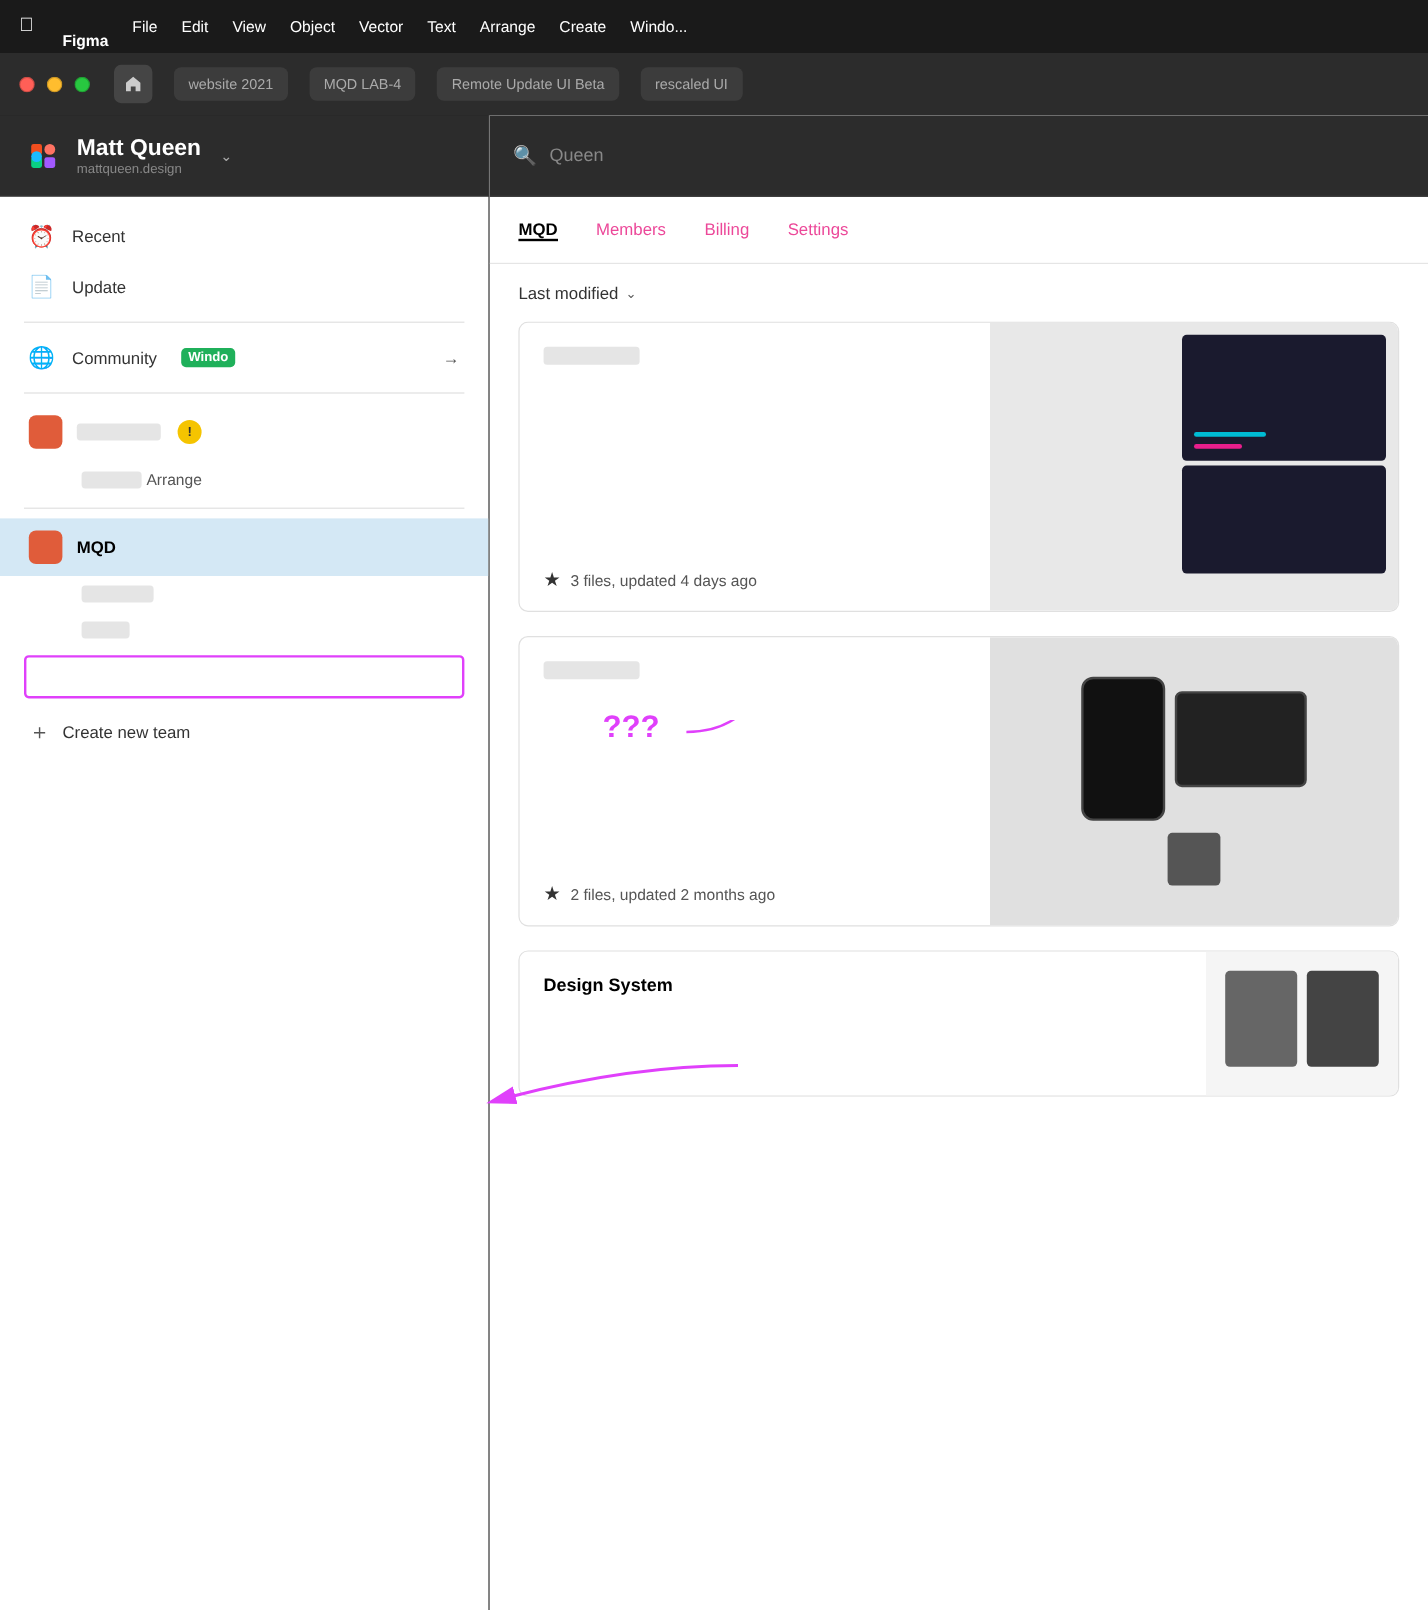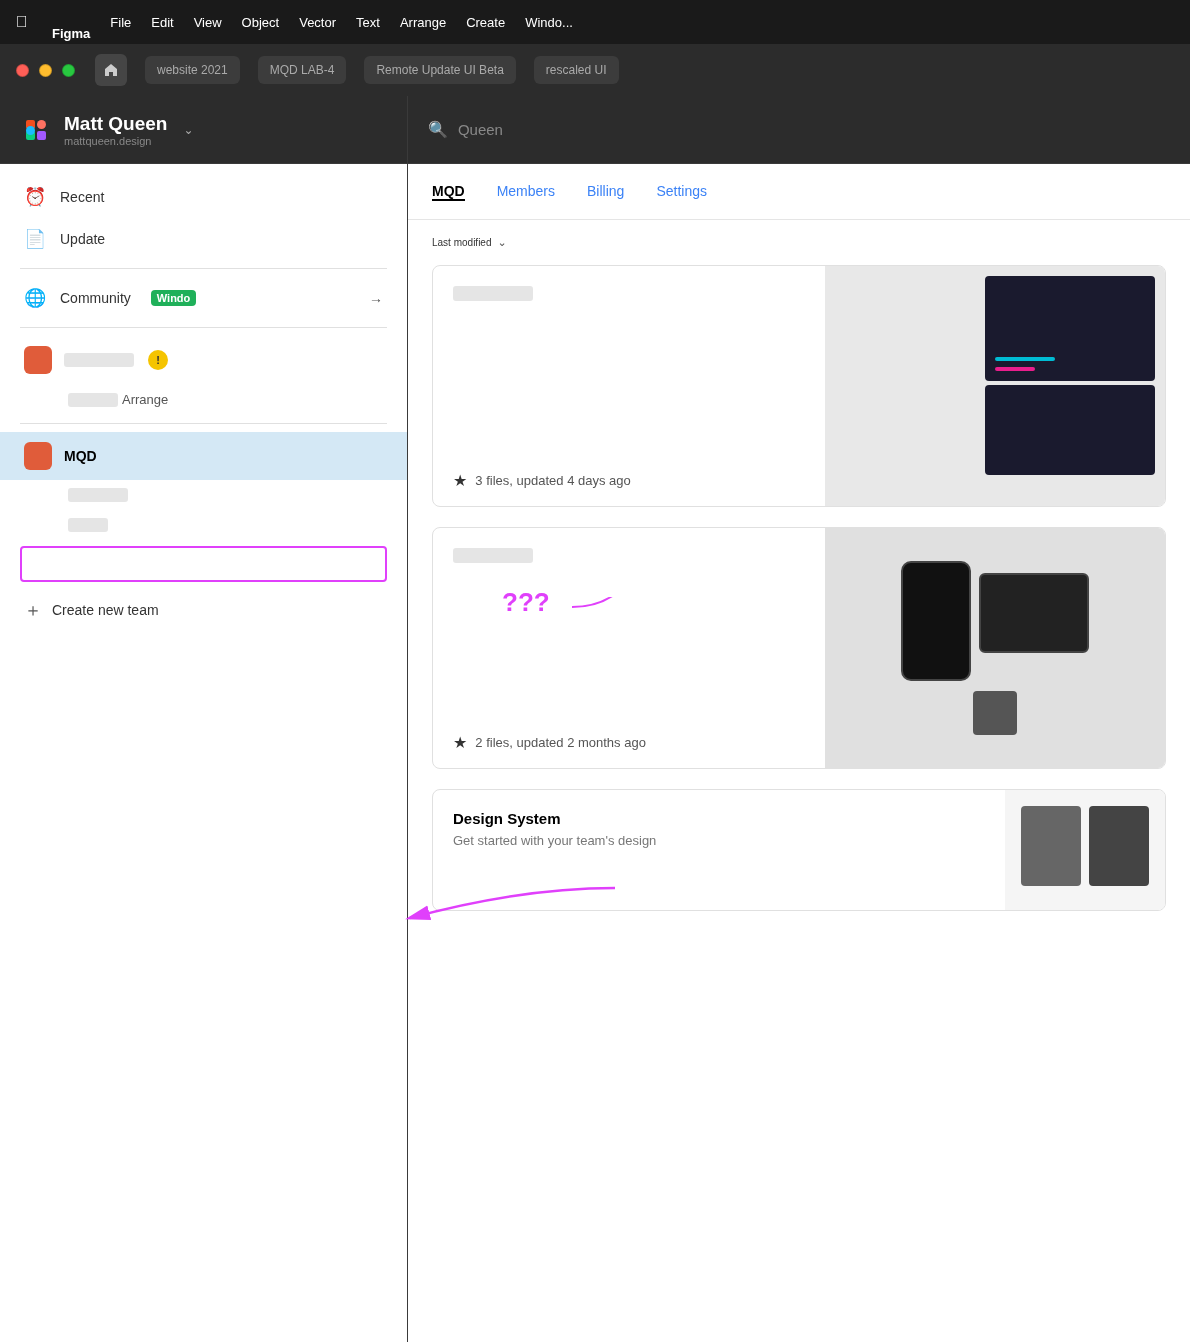--- a/index.html
+++ b/index.html
@@ -275,39 +275,39 @@
     .tabs-bar {
       display: flex;
       align-items: center;
       padding: 0 24px;
       height: 56px;
       border-bottom: 1px solid #e5e5e5;
       gap: 32px;
     }
     .tab {
       font-size: 14px;
-      color: #3b82f6;
+      color: #ec4899;
       cursor: pointer;
       padding-bottom: 2px;
     }
     .tab.active {
       color: #000;
       font-weight: 600;
       border-bottom: 2px solid #000;
       padding-bottom: 0;
     }
 
     
     .sort-bar {
       padding: 16px 24px;
       display: flex;
       align-items: center;
       gap: 6px;
     }
-    .sort-label { font-size: 10px; color: #333; }
+    .sort-label { font-size: 14px; color: #333; }
     .sort-chevron { font-size: 11px; color: #555; }
 
     
     .projects-list {
       padding: 0 24px;
       display: flex;
       flex-direction: column;
       gap: 20px;
       overflow-y: auto;
     }
@@ -657,21 +657,20 @@
             </defs>
             <path d="M10,10 Q60,10 80,-40" stroke="#e040fb" stroke-width="2" fill="none" marker-end="url(#arrowhead)"></path>
           </svg>
         </div>
       </div>
 
       <div class="design-system-card">
         <div class="design-system-inner">
           <div class="design-system-info">
             <div class="design-system-title">Design System</div>
-            <div class="design-system-sub">Get started with your team's design</div>
           </div>
           <div class="design-system-thumbs">
             <div class="ds-thumb" style="background:#666;"></div>
             <div class="ds-thumb" style="background:#444;"></div>
           </div>
         </div>
       </div>
 
     </div>
   </div>

